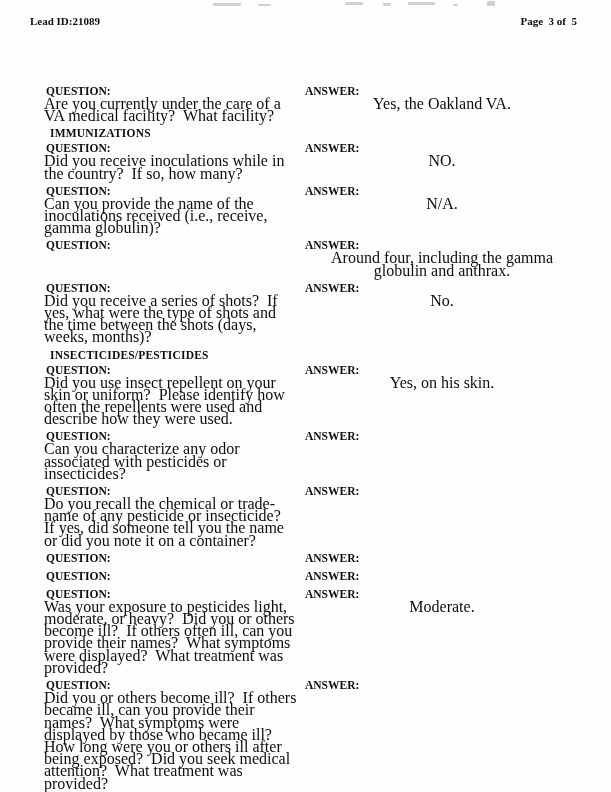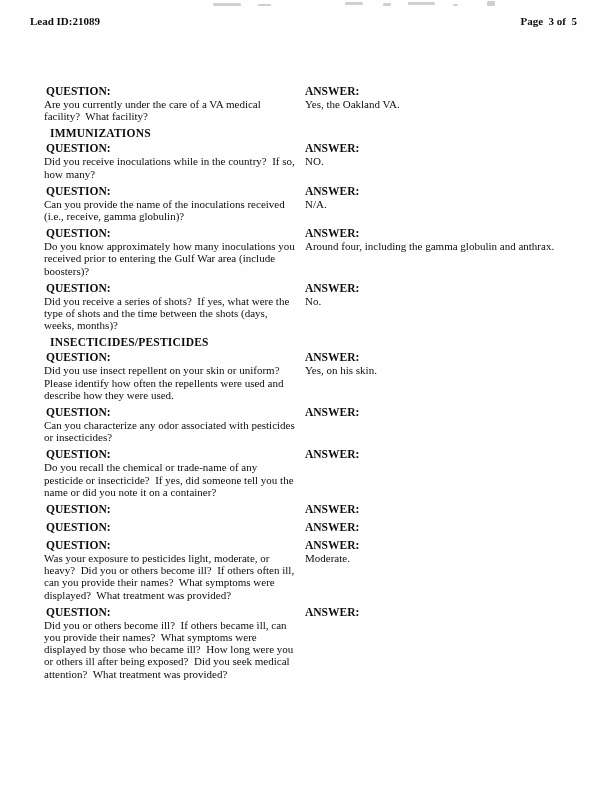--- a/index.html
+++ b/index.html
@@ -55,34 +55,35 @@
     margin-bottom: 5px;
   }
   .qa-label {
     font-size: 11.5px;
     font-weight: bold;
     line-height: 13px;
   }
   .question-label { grid-column: 1; grid-row: 1; }
   .answer-label   { grid-column: 2; grid-row: 1; }
   .qa-text {
-    font-size: 11px;
+    font-size: 16px;
     line-height: 12.2px;
     white-space: pre-wrap;
   }
   .question-text {
     grid-column: 1;
     grid-row: 2;
     margin-left: -2px;
     padding-right: 6px;
   }
   .answer-text {
     grid-column: 2;
     grid-row: 2;
     padding-right: 4px;
+    text-align: center;
   }
 </style>
 </head>
 <body>
 
 <div class="page">
 
   <div class="artifact" style="left:213px;top:3px;width:28px;height:3px;"></div>
   <div class="artifact" style="left:258px;top:4px;width:13px;height:2px;"></div>
   <div class="artifact" style="left:345px;top:2px;width:18px;height:3px;"></div>
@@ -116,21 +117,20 @@
   <div class="qa-block">
     <div class="qa-label question-label">QUESTION:</div>
     <div class="qa-label answer-label">ANSWER:</div>
     <div class="qa-text question-text">Can you provide the name of the inoculations received (i.e., receive, gamma globulin)?</div>
     <div class="qa-text answer-text">N/A.</div>
   </div>
 
   <div class="qa-block">
     <div class="qa-label question-label">QUESTION:</div>
     <div class="qa-label answer-label">ANSWER:</div>
-    <div class="qa-text question-text">Do you know approximately how many inoculations you received prior to entering the Gulf War area (include boosters)?</div>
     <div class="qa-text answer-text">Around four, including the gamma globulin and anthrax.</div>
   </div>
 
   <div class="qa-block">
     <div class="qa-label question-label">QUESTION:</div>
     <div class="qa-label answer-label">ANSWER:</div>
     <div class="qa-text question-text">Did you receive a series of shots?  If yes, what were the type of shots and the time between the shots (days, weeks, months)?</div>
     <div class="qa-text answer-text">No.</div>
   </div>
 

